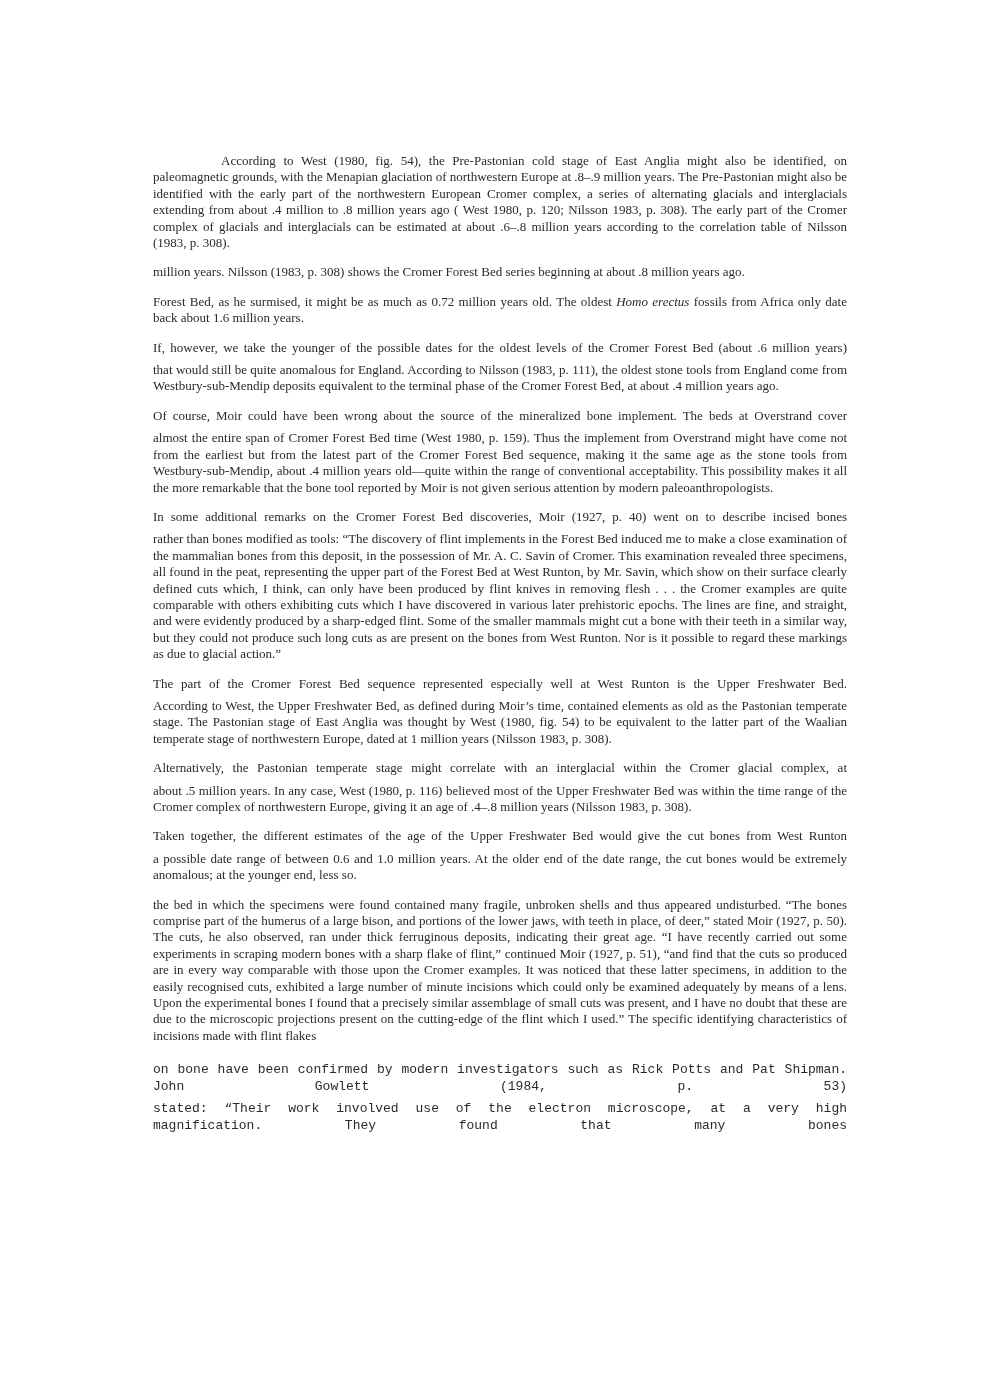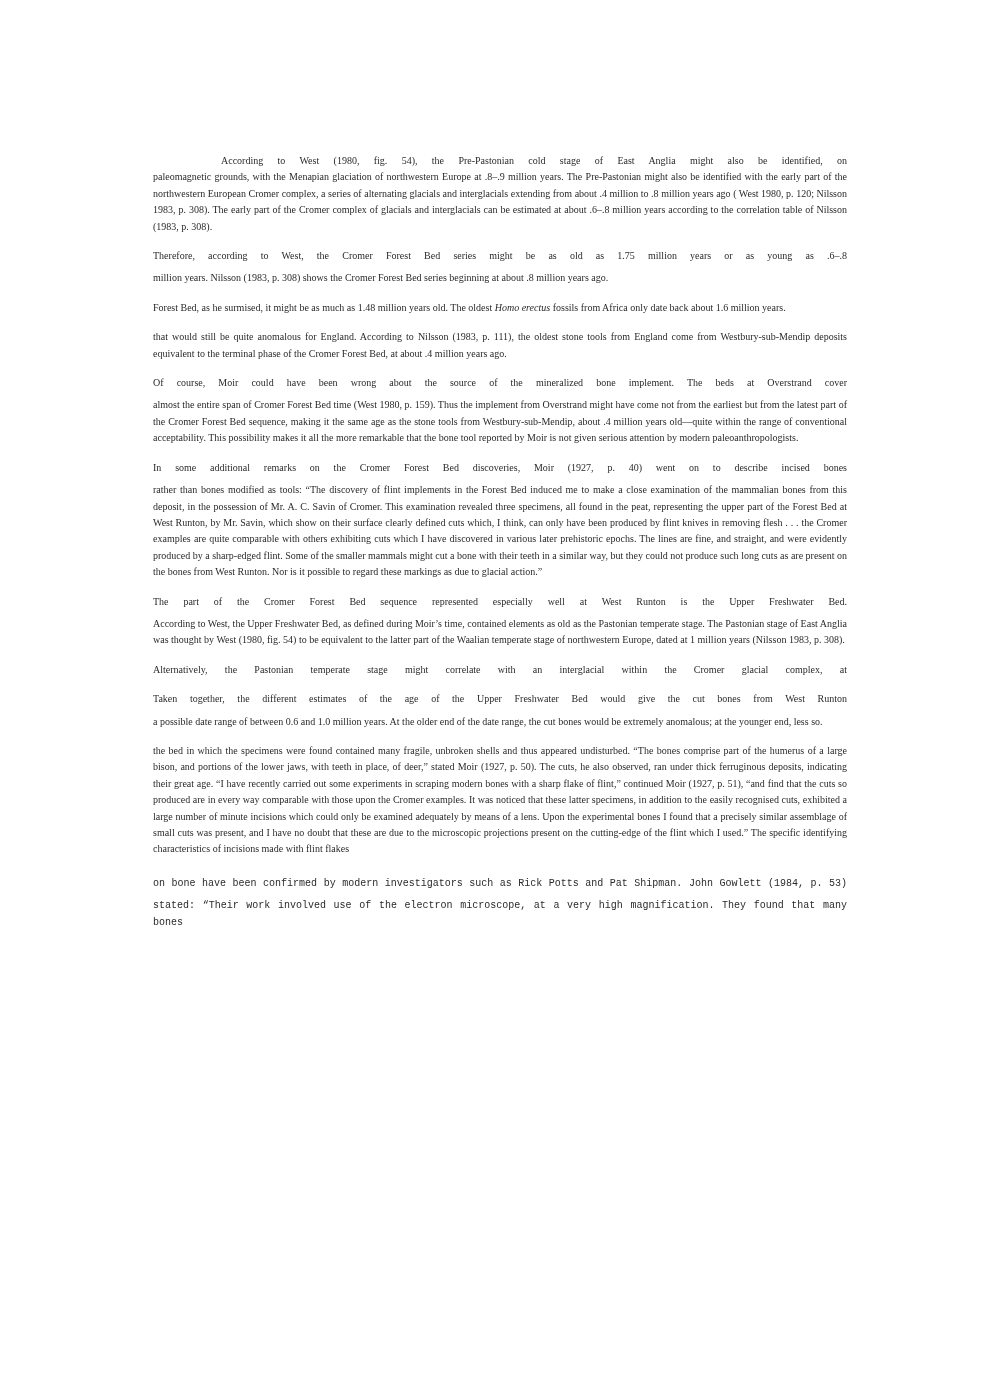--- a/index.html
+++ b/index.html
@@ -3,21 +3,21 @@
 <meta charset="utf-8">
 <style>
   html, body { margin: 0; padding: 0; background: #ffffff; }
   body { width: 1000px; height: 1400px; position: relative; overflow: hidden; }
   .page {
     position: absolute;
     left: 153px;
     top: 153px;
     width: 694px;
     font-family: "Liberation Serif", "DejaVu Serif", serif;
-    font-size: 10px;
+    font-size: 13px;
     line-height: 16.4px;
     color: #2a2a2a;
     text-align: justify;
   }
   .para { margin: 0 0 13px 0; }
   .para .first { display: block; text-align: justify; text-align-last: justify; margin-bottom: 6px; }
   .para .rest { display: block; }
   .para.indent .first { text-indent: 68px; margin-bottom: 0; text-align-last: justify; }
   em { font-style: italic; }
 </style>
@@ -25,49 +25,50 @@
 <body>
 
 <div class="page">
 
   <p class="para indent">
     <span class="first">According to West (1980, fig. 54), the Pre-Pastonian cold stage of East Anglia might also be identified, on</span>
     <span class="rest">paleomagnetic grounds, with the Menapian glaciation of northwestern Europe at .8–.9 million years. The Pre-Pastonian might also be identified with the early part of the northwestern European Cromer complex, a series of alternating glacials and interglacials extending from about .4 million to .8 million years ago ( West 1980, p. 120; Nilsson 1983, p. 308). The early part of the Cromer complex of glacials and interglacials can be estimated at about .6–.8 million years according to the correlation table of Nilsson (1983, p. 308).</span>
   </p>
 
   <p class="para">
-    <span class="first">Therefore, according to West, the Cromer Forest Bed series might be as old as 1.75 million years or as young as .6–.8</span>
     <span class="rest">million years. Nilsson (1983, p. 308) shows the Cromer Forest Bed series beginning at about .8 million years ago.</span>
   </p>
 
   <p class="para">
-    <span class="rest"><span>Forest Bed, as he surmised, it might be as much as 1.48 million years old. The oldest </span><em>Homo erectus</em><span> fossils from Africa only date back about 1.6 million years.</span></span>
+    <span class="rest"><span>Forest Bed, as he surmised, it might be as much as 0.72 million years old. The oldest </span><em>Homo erectus</em><span> fossils from Africa only date back about 1.6 million years.</span></span>
   </p>
 
   <p class="para">
+    <span class="first">If, however, we take the younger of the possible dates for the oldest levels of the Cromer Forest Bed (about .6 million years)</span>
     <span class="rest">that would still be quite anomalous for England. According to Nilsson (1983, p. 111), the oldest stone tools from England come from Westbury-sub-Mendip deposits equivalent to the terminal phase of the Cromer Forest Bed, at about .4 million years ago.</span>
   </p>
 
   <p class="para">
     <span class="first">Of course, Moir could have been wrong about the source of the mineralized bone implement. The beds at Overstrand cover</span>
     <span class="rest">almost the entire span of Cromer Forest Bed time (West 1980, p. 159). Thus the implement from Overstrand might have come not from the earliest but from the latest part of the Cromer Forest Bed sequence, making it the same age as the stone tools from Westbury-sub-Mendip, about .4 million years old—quite within the range of conventional acceptability. This possibility makes it all the more remarkable that the bone tool reported by Moir is not given serious attention by modern paleoanthropologists.</span>
   </p>
 
   <p class="para">
     <span class="first">In some additional remarks on the Cromer Forest Bed discoveries, Moir (1927, p. 40) went on to describe incised bones</span>
     <span class="rest">rather than bones modified as tools: “The discovery of flint implements in the Forest Bed induced me to make a close examination of the mammalian bones from this deposit, in the possession of Mr. A. C. Savin of Cromer. This examination revealed three specimens, all found in the peat, representing the upper part of the Forest Bed at West Runton, by Mr. Savin, which show on their surface clearly defined cuts which, I think, can only have been produced by flint knives in removing flesh . . . the Cromer examples are quite comparable with others exhibiting cuts which I have discovered in various later prehistoric epochs. The lines are fine, and straight, and were evidently produced by a sharp-edged flint. Some of the smaller mammals might cut a bone with their teeth in a similar way, but they could not produce such long cuts as are present on the bones from West Runton. Nor is it possible to regard these markings as due to glacial action.”</span>
   </p>
 
   <p class="para">
     <span class="first">The part of the Cromer Forest Bed sequence represented especially well at West Runton is the Upper Freshwater Bed.</span>
     <span class="rest">According to West, the Upper Freshwater Bed, as defined during Moir’s time, contained elements as old as the Pastonian temperate stage. The Pastonian stage of East Anglia was thought by West (1980, fig. 54) to be equivalent to the latter part of the Waalian temperate stage of northwestern Europe, dated at 1 million years (Nilsson 1983, p. 308).</span>
   </p>
 
   <p class="para">
     <span class="first">Alternatively, the Pastonian temperate stage might correlate with an interglacial within the Cromer glacial complex, at</span>
+    <span class="rest">about .5 million years. In any case, West (1980, p. 116) believed most of the Upper Freshwater Bed was within the time range of the Cromer complex of northwestern Europe, giving it an age of .4–.8 million years (Nilsson 1983, p. 308).</span>
   </p>
 
   <p class="para">
     <span class="first">Taken together, the different estimates of the age of the Upper Freshwater Bed would give the cut bones from West Runton</span>
     <span class="rest">a possible date range of between 0.6 and 1.0 million years. At the older end of the date range, the cut bones would be extremely anomalous; at the younger end, less so.</span>
   </p>
 
   <p class="para">
     <span class="rest">the bed in which the specimens were found contained many fragile, unbroken shells and thus appeared undisturbed. “The bones comprise part of the humerus of a large bison, and portions of the lower jaws, with teeth in place, of deer,” stated Moir (1927, p. 50). The cuts, he also observed, ran under thick ferruginous deposits, indicating their great age. “I have recently carried out some experiments in scraping modern bones with a sharp flake of flint,” continued Moir (1927, p. 51), “and find that the cuts so produced are in every way comparable with those upon the Cromer examples. It was noticed that these latter specimens, in addition to the easily recognised cuts, exhibited a large number of minute incisions which could only be examined adequately by means of a lens. Upon the experimental bones I found that a precisely similar assemblage of small cuts was present, and I have no doubt that these are due to the microscopic projections present on the cutting-edge of the flint which I used.” The specific identifying characteristics of incisions made with flint flakes</span>
   </p>

